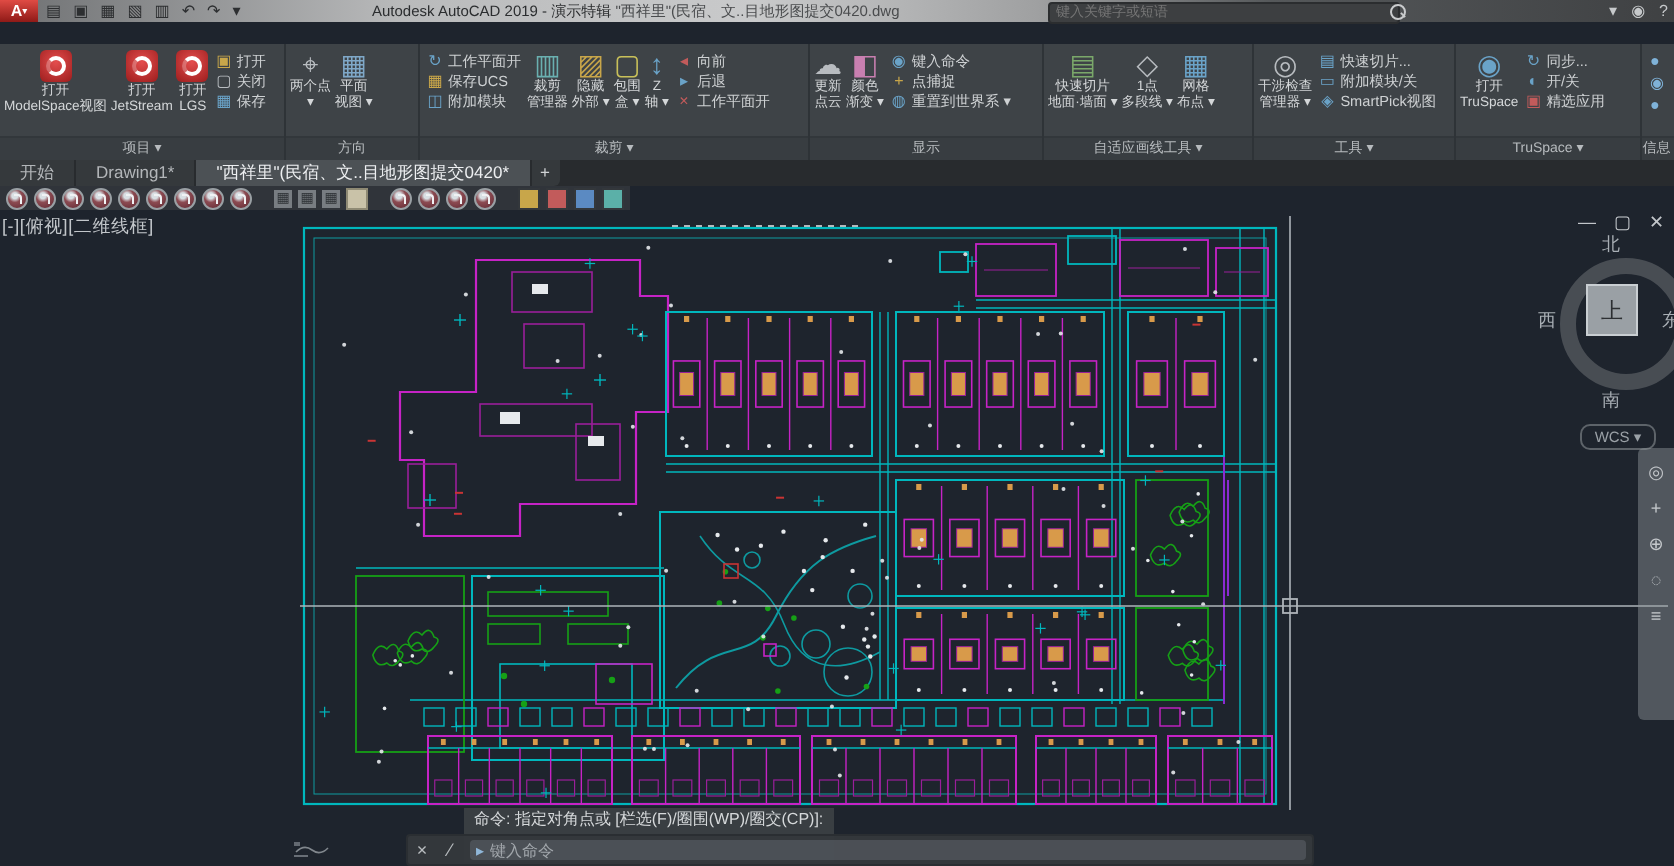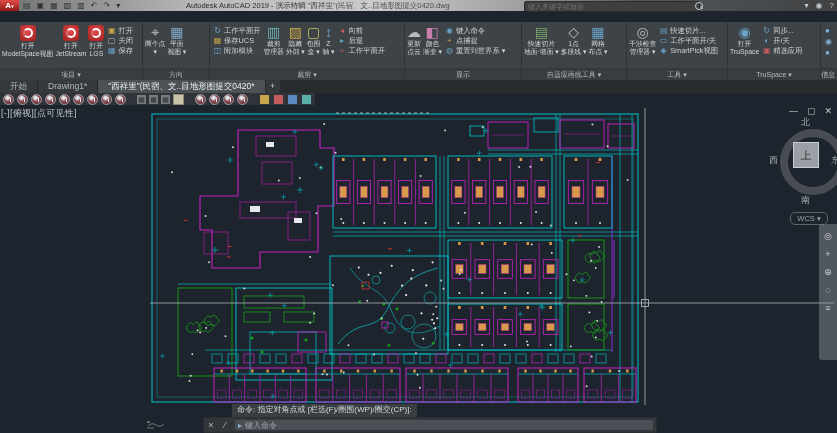--- a/index.html
+++ b/index.html
@@ -238,21 +238,21 @@
         <div class="p-body">
           <div class="big"><div class="bicon" style="color: rgb(184, 188, 192);">◎</div><div>干涉检查
 管理器 ▾</div></div>
           <div class="smlcol">
             <div class="sml">
               <div class="sicon" style="color: rgb(106, 163, 200);">▤</div>
               <div>快速切片...</div>
             </div>
             <div class="sml">
               <div class="sicon" style="color: rgb(106, 163, 200);">▭</div>
-              <div>工作平面开/关</div>
+              <div>附加模块/关</div>
             </div>
             <div class="sml">
               <div class="sicon" style="color: rgb(106, 163, 200);">◈</div>
               <div>SmartPick视图</div>
             </div>
           </div>
         </div>
         <div class="p-title">工具 ▾</div>
       </div>
       <div class="p-sep"></div>
@@ -771,21 +771,21 @@
         <line x1="596.2264995574951" y1="162.31335163116455" x2="600.2264995574951" y2="162.31335163116455" stroke="#c93434" stroke-width="1"></line>
         <line x1="577.6014058589935" y1="235.67474603652954" x2="581.6014058589935" y2="235.67474603652954" stroke="#c93434" stroke-width="1"></line>
       </g>
       <g>
         <line x1="150" y1="303" x2="834" y2="303" stroke="#aeb4ba" stroke-width="0.8"></line>
         <line x1="645" y1="108" x2="645" y2="405" stroke="#aeb4ba" stroke-width="0.8"></line>
         <rect x="641.5" y="299.5" width="7" height="7" stroke="#aeb4ba" stroke-width="0.9" fill="none"></rect>
       </g>
     </svg>
 
-  <div class="vp-label">[-][俯视][点可见性]</div>
+  <div class="vp-label">[-][俯视][二维线框]</div>
 
   <div class="winctl">
     <span>—</span>
     <span>▢</span>
     <span>✕</span>
   </div>
 
   <div class="vcube">
     <div class="vring"></div>
     <div class="vface">上</div>

